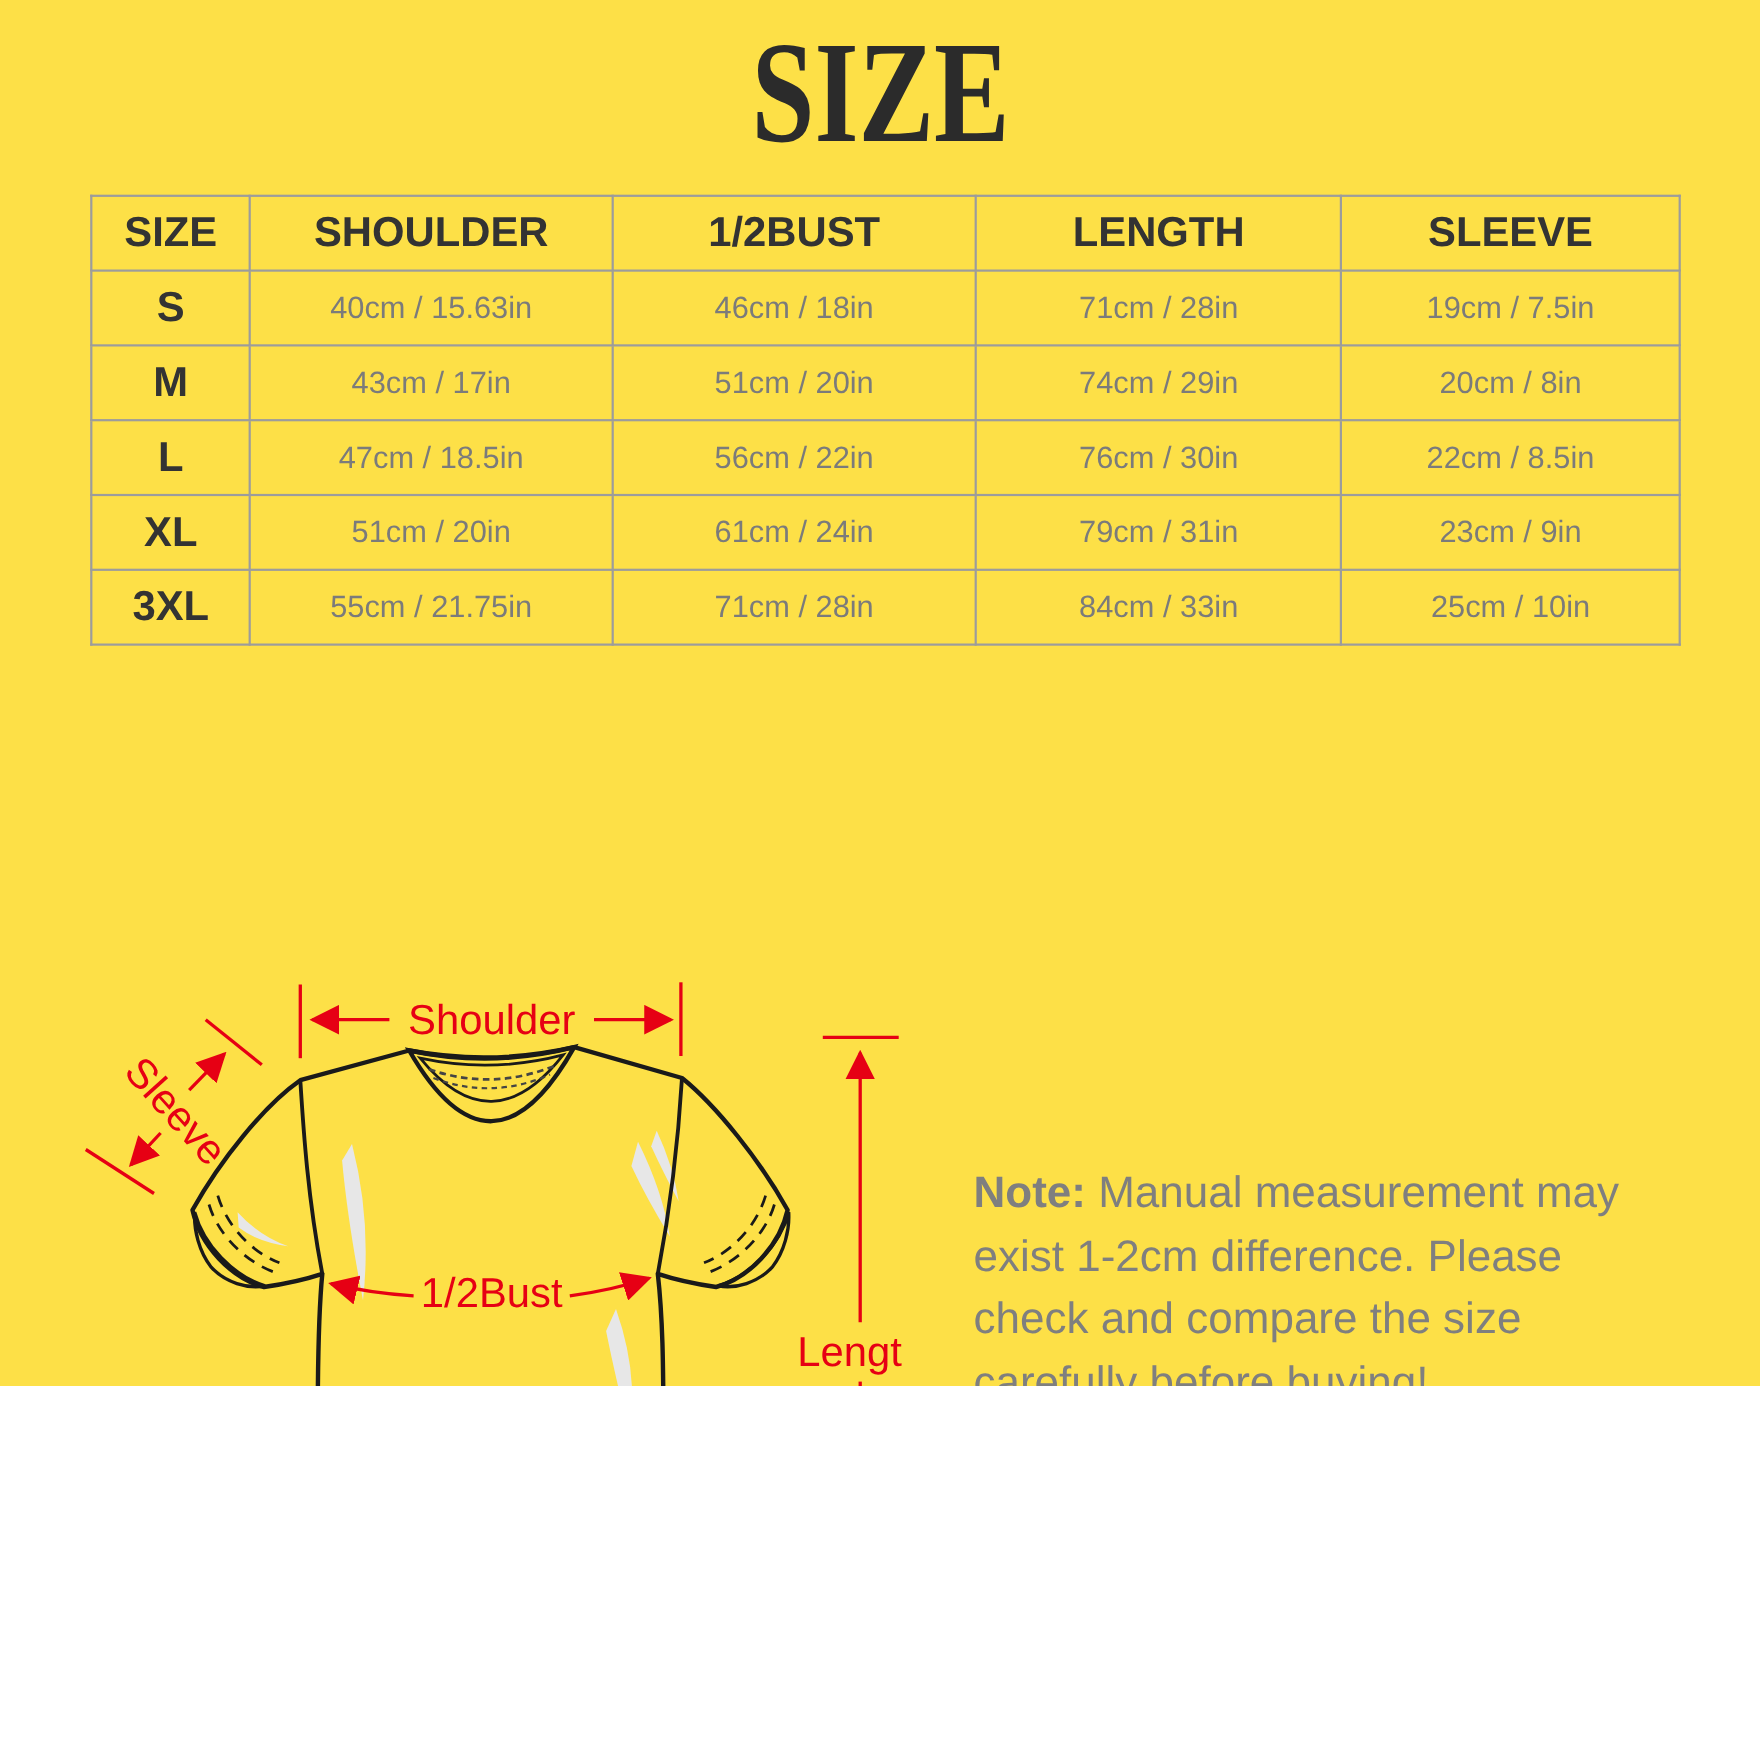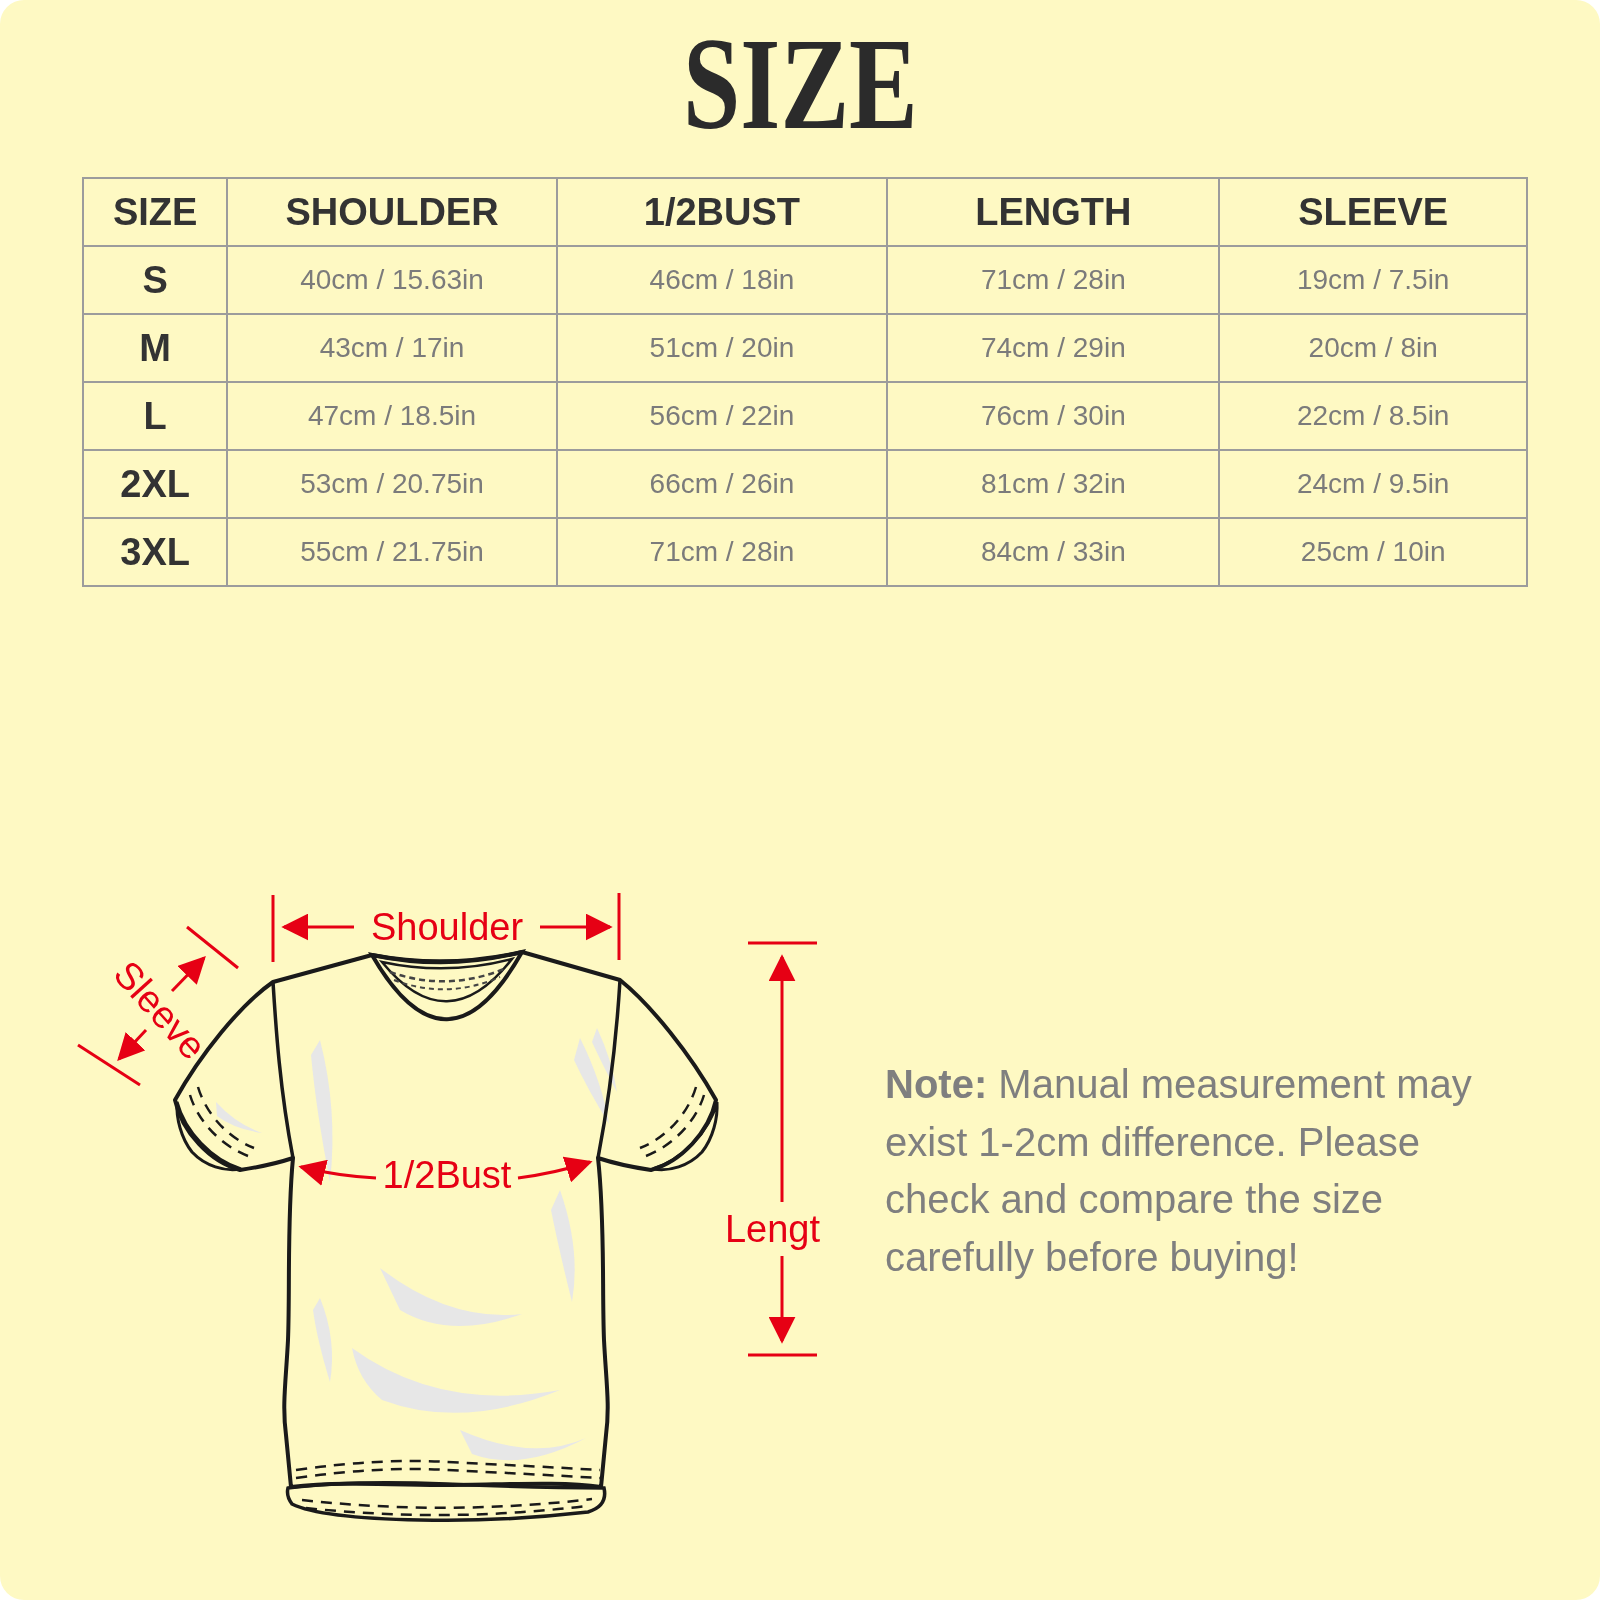--- a/index.html
+++ b/index.html
@@ -8,22 +8,22 @@
     --value-gray:#7b7b7b;
     --heading-dark:#333333;
     --note-gray:#7f7f7f;
     --outline-dark:#1a1a1a;
     --shade-gray:#e7e7e7;
     --collar-gray:#c9c9c9;
     --hem-gray:#d9d9d9;
     --cuff-gray:#c4c4c4;
   }
   html,body{margin:0;padding:0;background:#ffffff;}
-  .page{position:relative;width:1600px;height:1600px;background:#fef9c3;overflow:hidden;
-        font-family:"Liberation Sans",sans-serif;border-radius:24px;}
+  .page{position:relative;width:1600px;height:1260px;background:#fde047;overflow:hidden;
+        font-family:"Liberation Sans",sans-serif;}
   .title{position:absolute;top:18px;left:0;width:100%;text-align:center;
          font-family:"Liberation Serif",serif;font-weight:bold;font-size:132px;
          color:#2b2b2b;line-height:1.0;}
   .title .squish{display:inline-block;transform:scaleX(0.78);}
 
   table.size-table{position:absolute;left:82px;top:177px;width:1446px;
                    border-collapse:collapse;table-layout:fixed;}
   table.size-table th, table.size-table td{
     border:2px solid var(--border-gray);height:66px;text-align:center;vertical-align:middle;
     padding:0;overflow:hidden;white-space:nowrap;}
@@ -85,25 +85,25 @@
         <td class="val-cell">20cm / 8in</td>
       </tr>
       <tr>
         <td class="size-cell">L</td>
         <td class="val-cell">47cm / 18.5in</td>
         <td class="val-cell">56cm / 22in</td>
         <td class="val-cell">76cm / 30in</td>
         <td class="val-cell">22cm / 8.5in</td>
       </tr>
       <tr>
-        <td class="size-cell">2XL</td>
-        <td class="val-cell">53cm / 20.75in</td>
-        <td class="val-cell">66cm / 26in</td>
-        <td class="val-cell">81cm / 32in</td>
-        <td class="val-cell">24cm / 9.5in</td>
+        <td class="size-cell">XL</td>
+        <td class="val-cell">51cm / 20in</td>
+        <td class="val-cell">61cm / 24in</td>
+        <td class="val-cell">79cm / 31in</td>
+        <td class="val-cell">23cm / 9in</td>
       </tr>
       <tr>
         <td class="size-cell">3XL</td>
         <td class="val-cell">55cm / 21.75in</td>
         <td class="val-cell">71cm / 28in</td>
         <td class="val-cell">84cm / 33in</td>
         <td class="val-cell">25cm / 10in</td>
       </tr>
     </tbody>
   </table>

